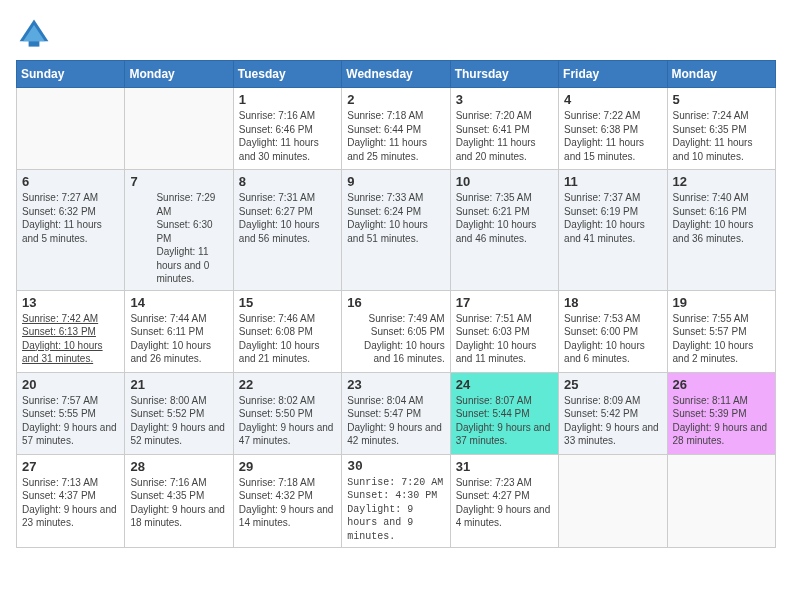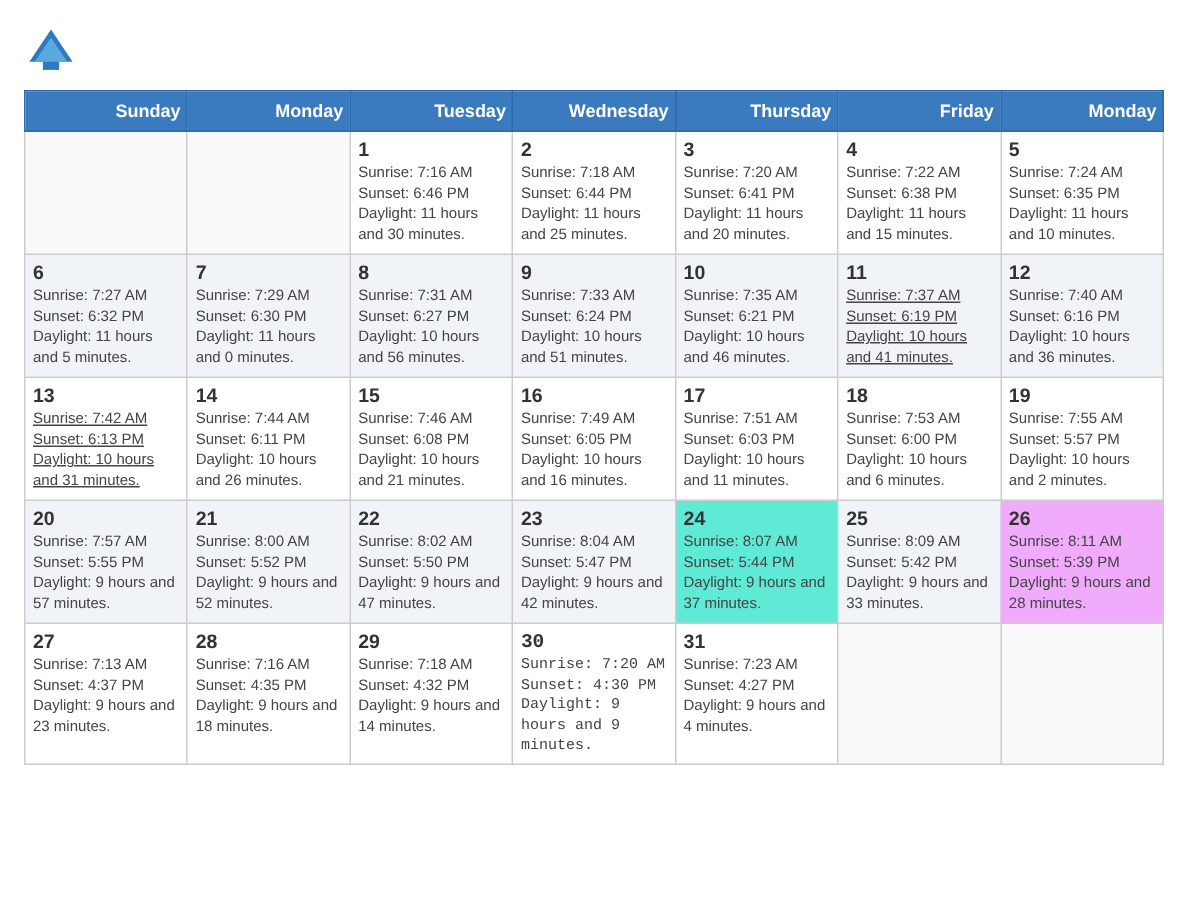--- a/index.html
+++ b/index.html
@@ -57,21 +57,21 @@
       width: 100%;
       border-collapse: collapse;
       table-layout: fixed;
     }
     th {
       background-color: #3a7abf;
       color: #fff;
       font-size: 12px;
       font-weight: bold;
       padding: 6px 4px;
-      text-align: right;
+      text-align: left;
       border: 1px solid #2e6aaa;
     }
     td {
       border: 1px solid #ccc;
       vertical-align: top;
       padding: 4px 5px;
       font-size: 10.5px;
       color: #333;
       height: 82px;
       background: #fff;
@@ -168,21 +168,21 @@
       </tr>
       <tr>
         <td style="background: rgb(240, 244, 248);">
           <span class="day-num">6</span>
           <div class="cell-detail" style="white-space: pre-line;">Sunrise: 7:27 AM
 Sunset: 6:32 PM
 Daylight: 11 hours and 5 minutes.</div>
         </td>
         <td style="background: rgb(240, 244, 248);">
           <span class="day-num">7</span>
-          <div class="cell-detail" style="white-space: pre-line;">Sunrise: 7:29 AM
+          <div class="cell-detail" style="white-space: pre-line; margin-left: 26px;">Sunrise: 7:29 AM
 Sunset: 6:30 PM
 Daylight: 11 hours and 0 minutes.</div>
         </td>
         <td style="background: rgb(240, 244, 248);">
           <span class="day-num">8</span>
           <div class="cell-detail" style="white-space: pre-line;">Sunrise: 7:31 AM
 Sunset: 6:27 PM
 Daylight: 10 hours and 56 minutes.</div>
         </td>
         <td style="background: rgb(240, 244, 248);">
@@ -192,21 +192,21 @@
 Daylight: 10 hours and 51 minutes.</div>
         </td>
         <td style="background: rgb(240, 244, 248);">
           <span class="day-num">10</span>
           <div class="cell-detail" style="white-space: pre-line;">Sunrise: 7:35 AM
 Sunset: 6:21 PM
 Daylight: 10 hours and 46 minutes.</div>
         </td>
         <td style="background: rgb(240, 244, 248);">
           <span class="day-num">11</span>
-          <div class="cell-detail" style="white-space: pre-line; text-decoration: underline;">Sunrise: 7:37 AM
+          <div class="cell-detail" style="white-space: pre-line;">Sunrise: 7:37 AM
 Sunset: 6:19 PM
 Daylight: 10 hours and 41 minutes.</div>
         </td>
         <td style="background: rgb(240, 244, 248);">
           <span class="day-num">12</span>
           <div class="cell-detail" style="white-space: pre-line;">Sunrise: 7:40 AM
 Sunset: 6:16 PM
 Daylight: 10 hours and 36 minutes.</div>
         </td>
       </tr>
@@ -224,21 +224,21 @@
 Daylight: 10 hours and 26 minutes.</div>
         </td>
         <td style="background: rgb(255, 255, 255);">
           <span class="day-num">15</span>
           <div class="cell-detail" style="white-space: pre-line;">Sunrise: 7:46 AM
 Sunset: 6:08 PM
 Daylight: 10 hours and 21 minutes.</div>
         </td>
         <td style="background: rgb(255, 255, 255);">
           <span class="day-num">16</span>
-          <div class="cell-detail" style="white-space: pre-line;">Sunrise: 7:49 AM
+          <div class="cell-detail" style="white-space: pre-line; text-align: right;">Sunrise: 7:49 AM
 Sunset: 6:05 PM
 Daylight: 10 hours and 16 minutes.</div>
         </td>
         <td style="background: rgb(255, 255, 255);">
           <span class="day-num">17</span>
           <div class="cell-detail" style="white-space: pre-line;">Sunrise: 7:51 AM
 Sunset: 6:03 PM
 Daylight: 10 hours and 11 minutes.</div>
         </td>
         <td style="background: rgb(255, 255, 255);">

